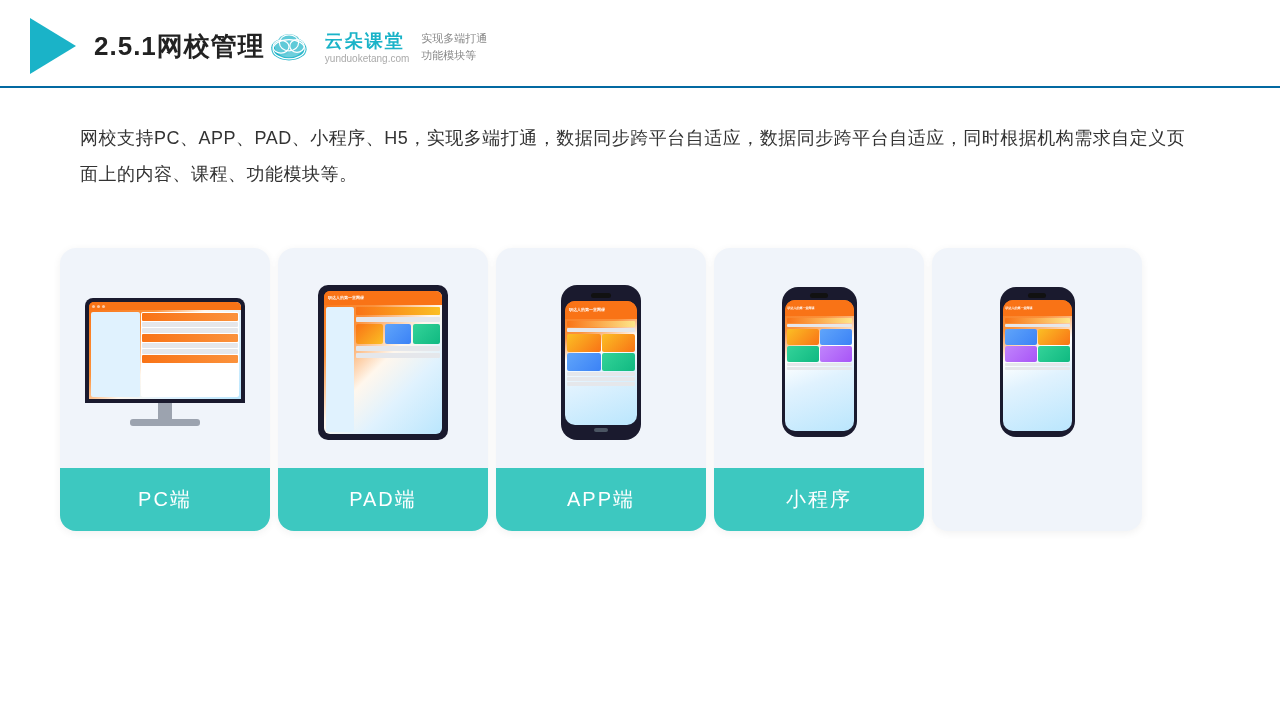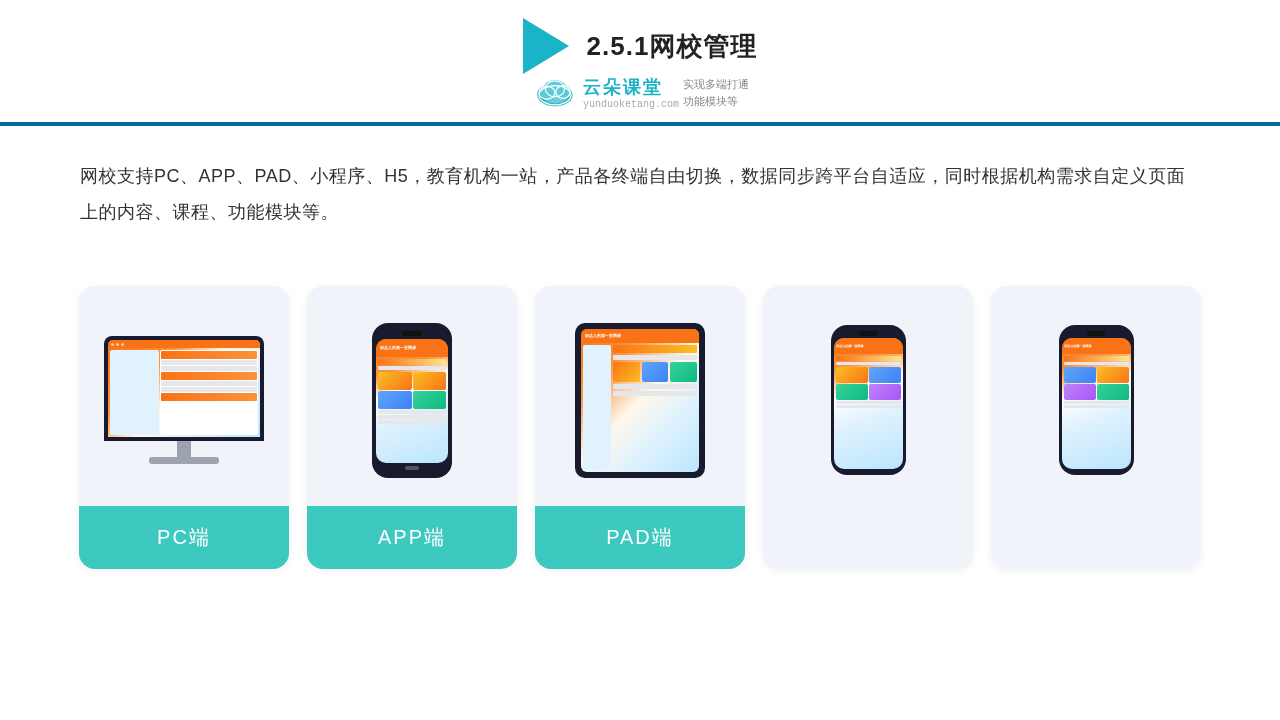--- a/index.html
+++ b/index.html
@@ -9,22 +9,21 @@
       background: #fff;
       font-family: 'Microsoft YaHei', '微软雅黑', sans-serif;
       overflow: hidden;
     }
 
     
     .header {
       display: flex;
       align-items: center;
       padding: 18px 30px 12px 30px;
-      border-bottom: 4px solid #0369a1;
-      flex-direction: column;
+      border-bottom: 2px solid #0369a1;
     }
     .header-left {
       display: flex;
       align-items: center;
       gap: 18px;
     }
     .logo-triangle {
       width: 0;
       height: 0;
       border-top: 28px solid transparent;
@@ -38,22 +37,21 @@
       letter-spacing: 1px;
     }
     .header-right {
       display: flex;
       flex-direction: column;
       align-items: center;
     }
     .brand-logo {
       display: flex;
       align-items: center;
-      gap: 4px;
-      font-family: Liberation Mono, monospace;
+      gap: 12px;
     }
     .cloud-icon {
       width: 48px;
       height: 36px;
     }
     .brand-text {
       font-size: 18px;
       font-weight: bold;
       color: #1ab3c8;
       letter-spacing: 2px;
@@ -74,22 +72,21 @@
       padding: 32px 80px 16px 80px;
       font-size: 18px;
       color: #333;
       line-height: 2;
       letter-spacing: 0.5px;
     }
 
     
     .cards-section {
       display: flex;
-      justify-content: center;
-      gap: 18px;
+      gap: 8px;
       padding: 30px 60px 30px 60px;
       margin-top: 10px;
     }
 
     .device-card {
       background: #f0f4fa;
       border-radius: 16px;
       width: 210px;
       display: flex;
       flex-direction: column;
@@ -440,21 +437,21 @@
       </div>
       <div style="display:flex;flex-direction:column;align-items:flex-start;">
         <span class="brand-subtitle">实现多端打通</span>
         <span class="brand-subtitle">功能模块等</span>
       </div>
     </div>
   </div>
 </div>
 
 <div class="description">
-  <span>网校支持PC、APP、PAD、小程序、H5，教育机构一站，产品各终端自由切换，数据同步跨平台自适应，同时根据机构需求自定义页面上的内容、课程、功能模块等。</span>
+  <span>网校支持PC、APP、PAD、小程序、H5，实现多端打通，数据同步跨平台自适应，数据同步跨平台自适应，同时根据机构需求自定义页面上的内容、课程、功能模块等。</span>
 </div>
 
 <div class="cards-section">
 
   <div class="device-card">
     <div class="device-image-area">
       <div class="pc-monitor">
         <div class="monitor-body">
           <div class="monitor-screen">
             <div class="screen-bar">
@@ -474,50 +471,20 @@
                 <div class="screen-row"></div>
               </div>
             </div>
           </div>
         </div>
         <div class="monitor-neck"></div>
         <div class="monitor-base"></div>
       </div>
     </div>
     <div class="device-label">PC端</div>
-  </div>
-
-  <div class="device-card">
-    <div class="device-image-area">
-      <div class="phone-device">
-        <div class="phone-outer">
-          <div class="phone-notch"></div>
-          <div class="phone-screen">
-            <div class="phone-header-bar">
-              <span class="phone-header-text">职达人的第一堂网课</span>
-            </div>
-            <div class="phone-content">
-              <div class="phone-row"></div>
-              <div class="phone-row-sm"></div>
-              <div class="phone-grid">
-                <div class="phone-grid-item"></div>
-                <div class="phone-grid-item"></div>
-                <div class="phone-grid-item" style="background:linear-gradient(135deg,#60a5fa,#3b82f6)"></div>
-                <div class="phone-grid-item" style="background:linear-gradient(135deg,#34d399,#10b981)"></div>
-              </div>
-              <div class="phone-row-sm"></div>
-              <div class="phone-row-sm"></div>
-              <div class="phone-row-sm"></div>
-            </div>
-          </div>
-          <div class="phone-home"></div>
-        </div>
-      </div>
-    </div>
-    <div class="device-label">APP端</div>
   </div>
 
   <div class="device-card">
     <div class="device-image-area">
       <div class="tablet-device">
         <div class="tablet-outer">
           <div class="tablet-screen">
             <div class="tablet-topbar">
               <span style="font-size:4px;color:#fff;font-weight:bold;">职达人的第一堂网课</span>
             </div>
@@ -538,20 +505,50 @@
           </div>
         </div>
       </div>
     </div>
     <div class="device-label">PAD端</div>
   </div>
 
   <div class="device-card">
     <div class="device-image-area">
       <div class="phone-device">
+        <div class="phone-outer">
+          <div class="phone-notch"></div>
+          <div class="phone-screen">
+            <div class="phone-header-bar">
+              <span class="phone-header-text">职达人的第一堂网课</span>
+            </div>
+            <div class="phone-content">
+              <div class="phone-row"></div>
+              <div class="phone-row-sm"></div>
+              <div class="phone-grid">
+                <div class="phone-grid-item"></div>
+                <div class="phone-grid-item"></div>
+                <div class="phone-grid-item" style="background:linear-gradient(135deg,#60a5fa,#3b82f6)"></div>
+                <div class="phone-grid-item" style="background:linear-gradient(135deg,#34d399,#10b981)"></div>
+              </div>
+              <div class="phone-row-sm"></div>
+              <div class="phone-row-sm"></div>
+              <div class="phone-row-sm"></div>
+            </div>
+          </div>
+          <div class="phone-home"></div>
+        </div>
+      </div>
+    </div>
+    <div class="device-label">APP端</div>
+  </div>
+
+  <div class="device-card">
+    <div class="device-image-area">
+      <div class="phone-device">
         <div class="mini-phone-outer">
           <div class="mini-phone-notch"></div>
           <div class="mini-phone-screen">
             <div class="mini-phone-header">
               <span style="font-size:3px;color:#fff;font-weight:bold;">职达人的第一堂网课</span>
             </div>
             <div class="mini-phone-content">
               <div class="mini-phone-row"></div>
               <div class="mini-phone-row-sm"></div>
               <div class="mini-phone-grid">
@@ -560,20 +557,21 @@
                 <div class="mini-phone-grid-item" style="background:linear-gradient(135deg,#34d399,#10b981)"></div>
                 <div class="mini-phone-grid-item" style="background:linear-gradient(135deg,#c084fc,#a855f7)"></div>
               </div>
               <div class="mini-phone-row-sm"></div>
               <div class="mini-phone-row-sm"></div>
             </div>
           </div>
         </div>
       </div>
     </div>
+    <div class="device-label">小程序</div>
   </div>
 
   <div class="device-card">
     <div class="device-image-area">
       <div class="phone-device">
         <div class="mini-phone-outer">
           <div class="mini-phone-notch"></div>
           <div class="mini-phone-screen">
             <div class="mini-phone-header">
               <span style="font-size:3px;color:#fff;font-weight:bold;">职达人的第一堂网课</span>

